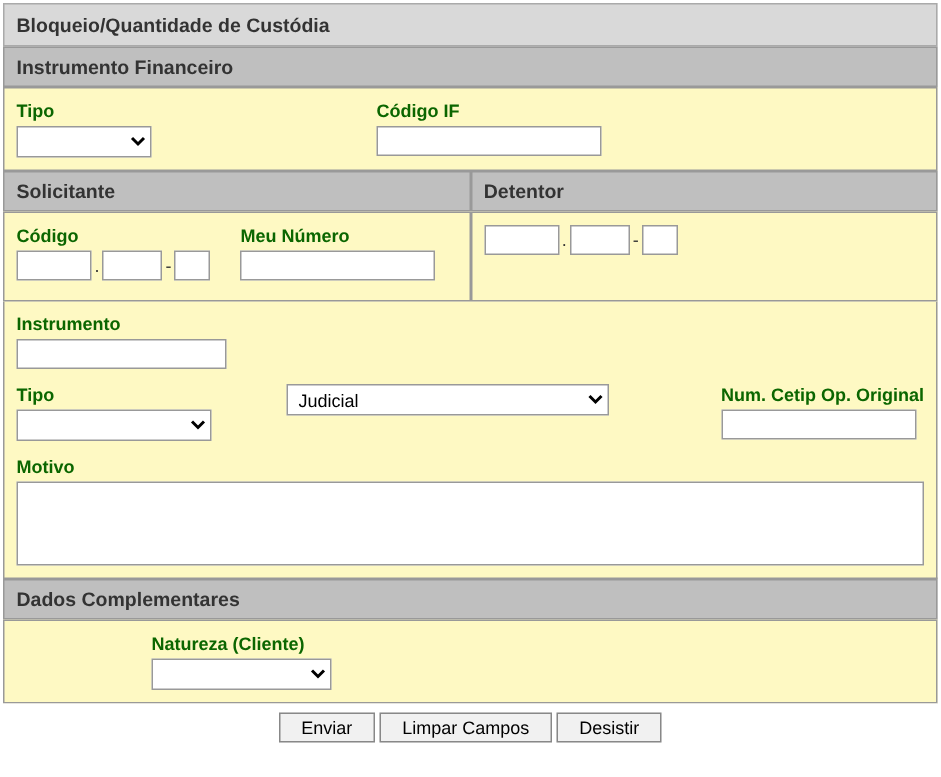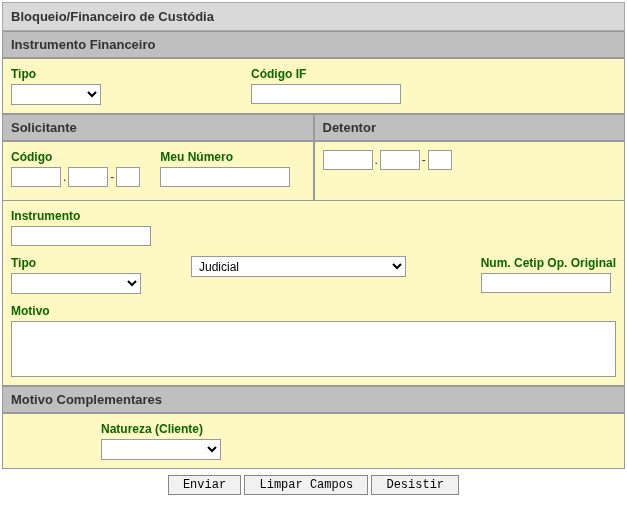--- a/index.html
+++ b/index.html
@@ -69,32 +69,32 @@
     height: auto;
   }
   .split-inputs { display:flex; align-items:center; gap:2px;}
   .split-inputs .dot { color:#333; }
   .btn-row {
     text-align: center;
     padding: 6px 0;
     background: #fff;
   }
   button {
-    font-family: Liberation Mono, monospace;
+    font-family: Liberation Sans, sans-serif;
     font-size: 12px;
     background: #f1f1f1;
     border: 1px solid #888;
     padding: 2px 14px;
     cursor: pointer;
   }
 </style>
 </head>
 <body>
 
-<div class="page-title">Bloqueio/Financeiro de Custódia</div>
+<div class="page-title">Bloqueio/Quantidade de Custódia</div>
 
 <div class="section-header">Instrumento Financeiro</div>
 <div class="section-body">
   <div class="row">
     <div class="field" style="width:110px;">
       <span class="label">Tipo</span>
       <select style="width:90px;">
         <option></option>
       </select>
     </div>
@@ -164,21 +164,21 @@
       <span class="label">Num. Cetip Op. Original</span>
       <input type="text" style="width: 130px;" value="">
     </div>
   </div>
   <div class="field">
     <span class="label">Motivo</span>
     <textarea style=""></textarea>
   </div>
 </div>
 
-<div class="section-header">Motivo Complementares</div>
+<div class="section-header">Dados Complementares</div>
 <div class="section-body">
   <div class="row">
     <div class="field" style="margin-left:90px;">
       <span class="label">Natureza (Cliente)</span>
       <select style="width:120px;">
         <option></option>
       </select>
     </div>
   </div>
 </div>

